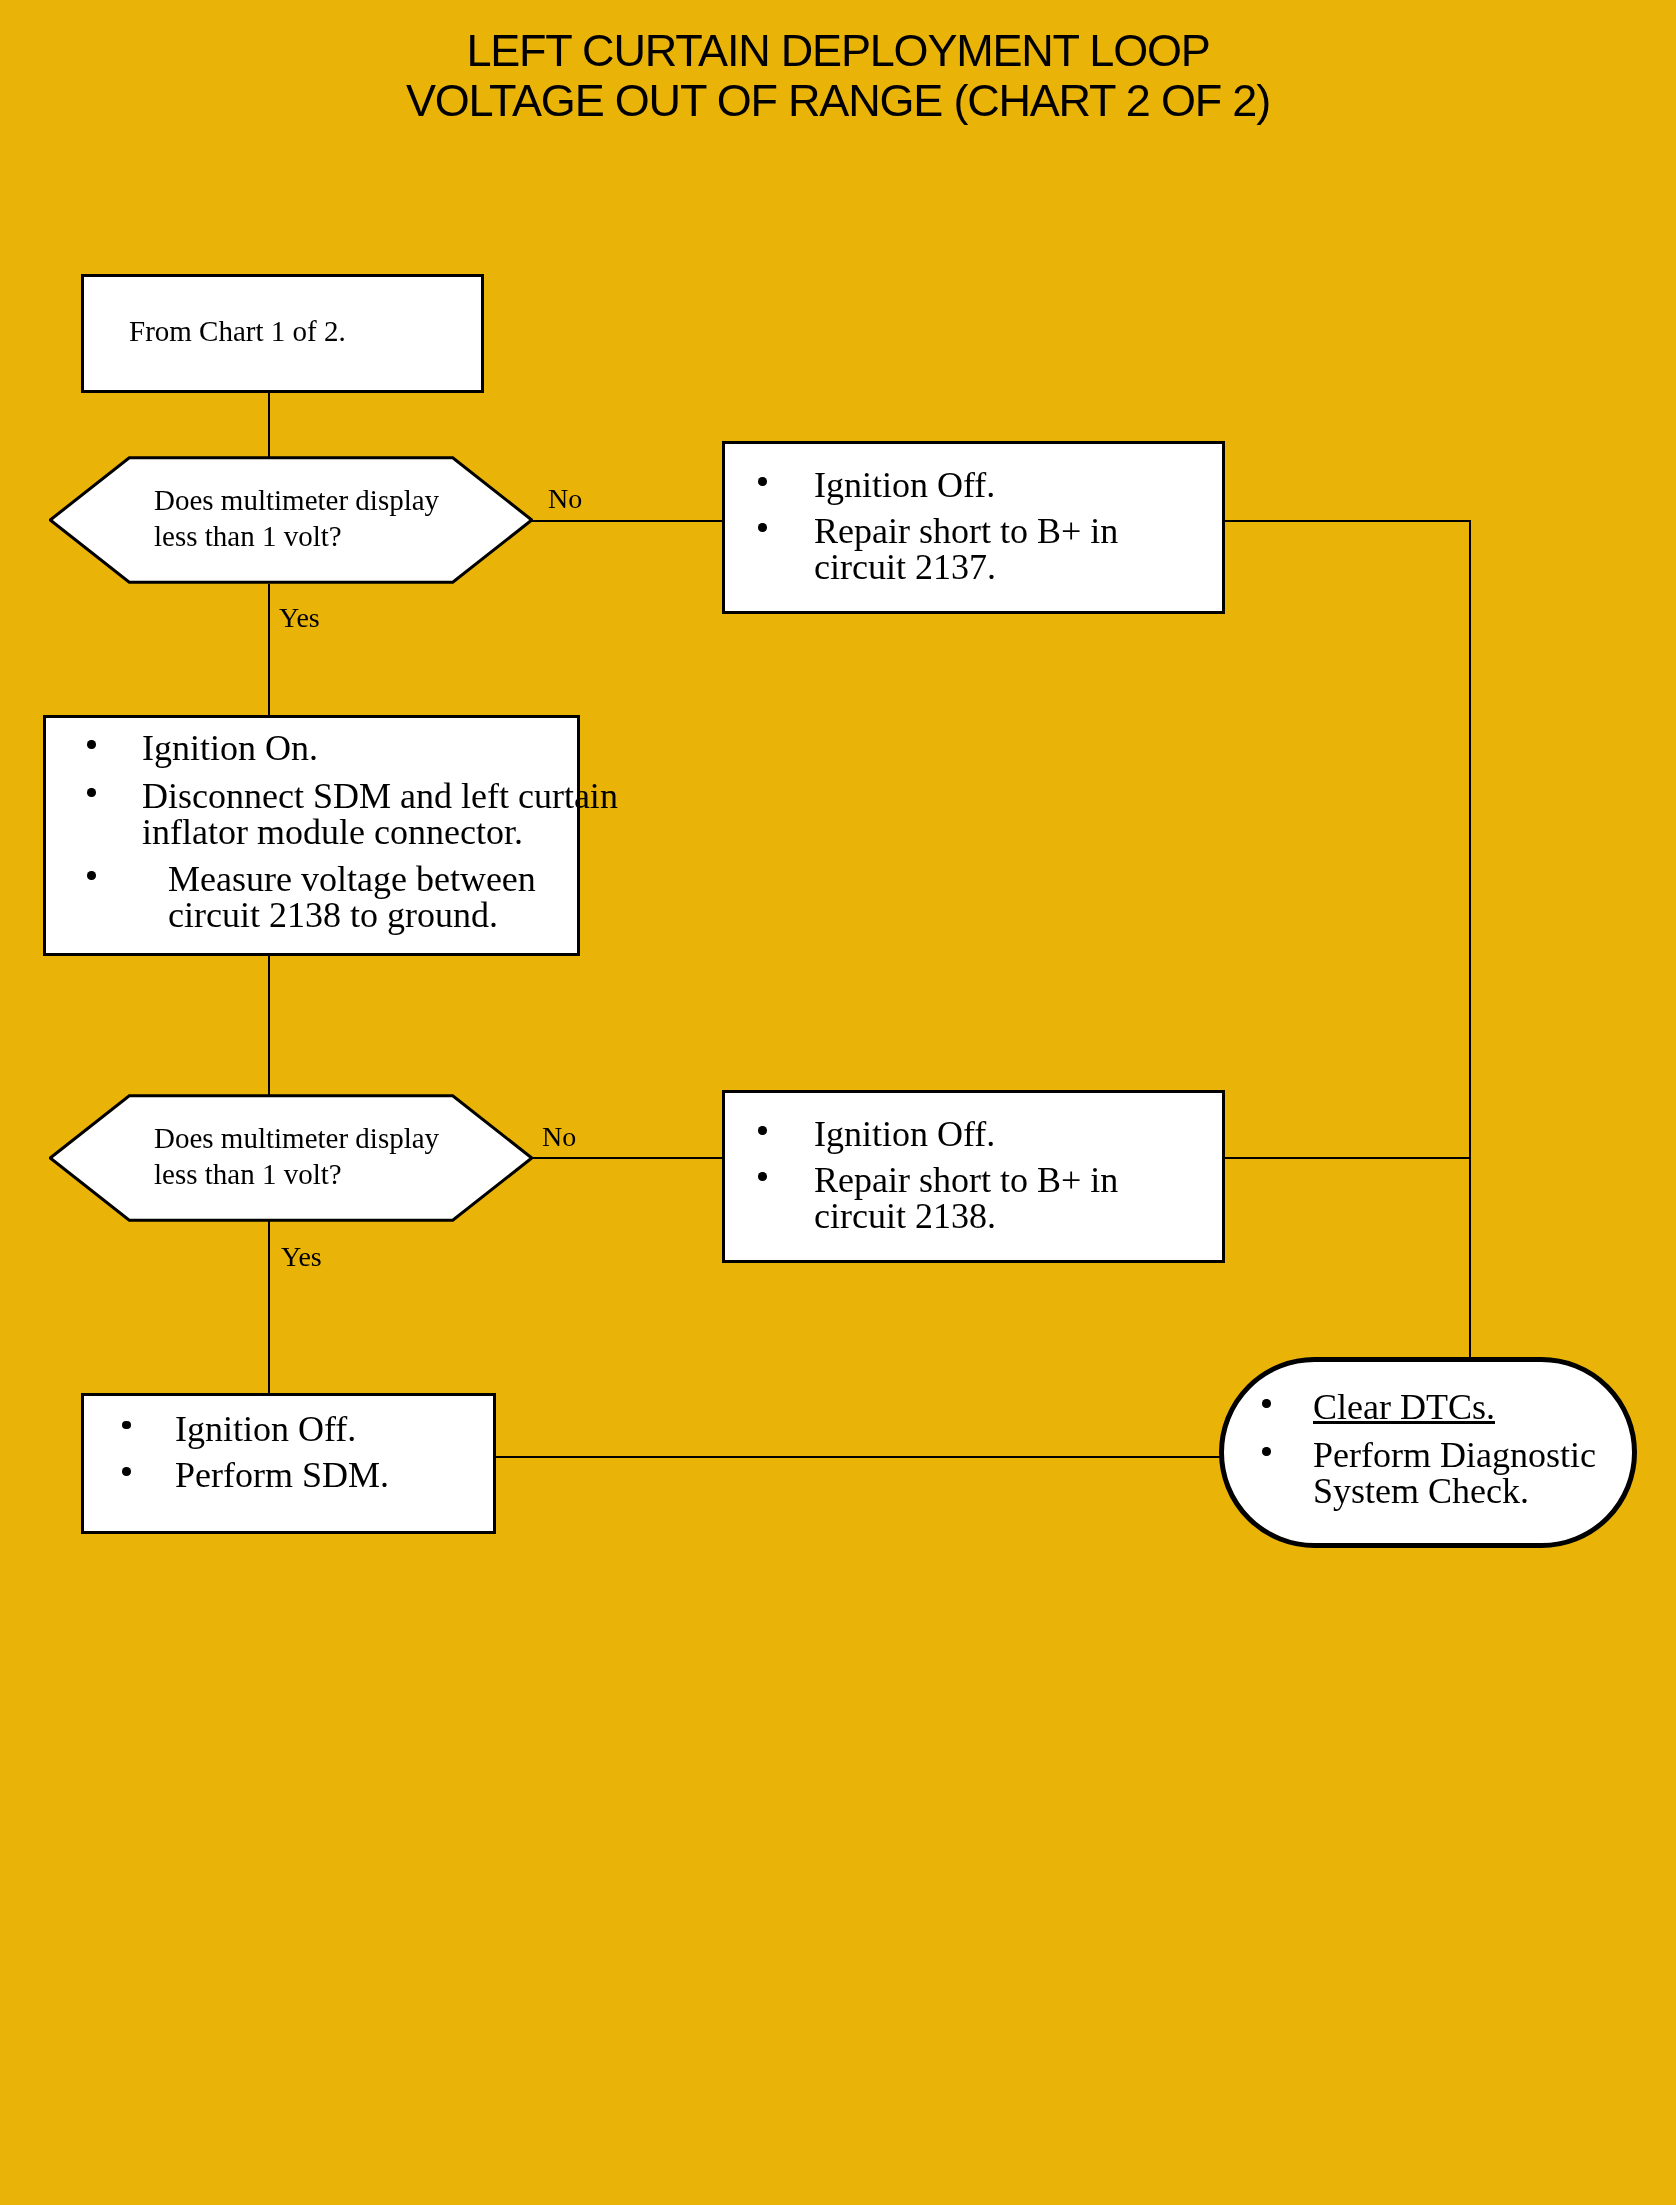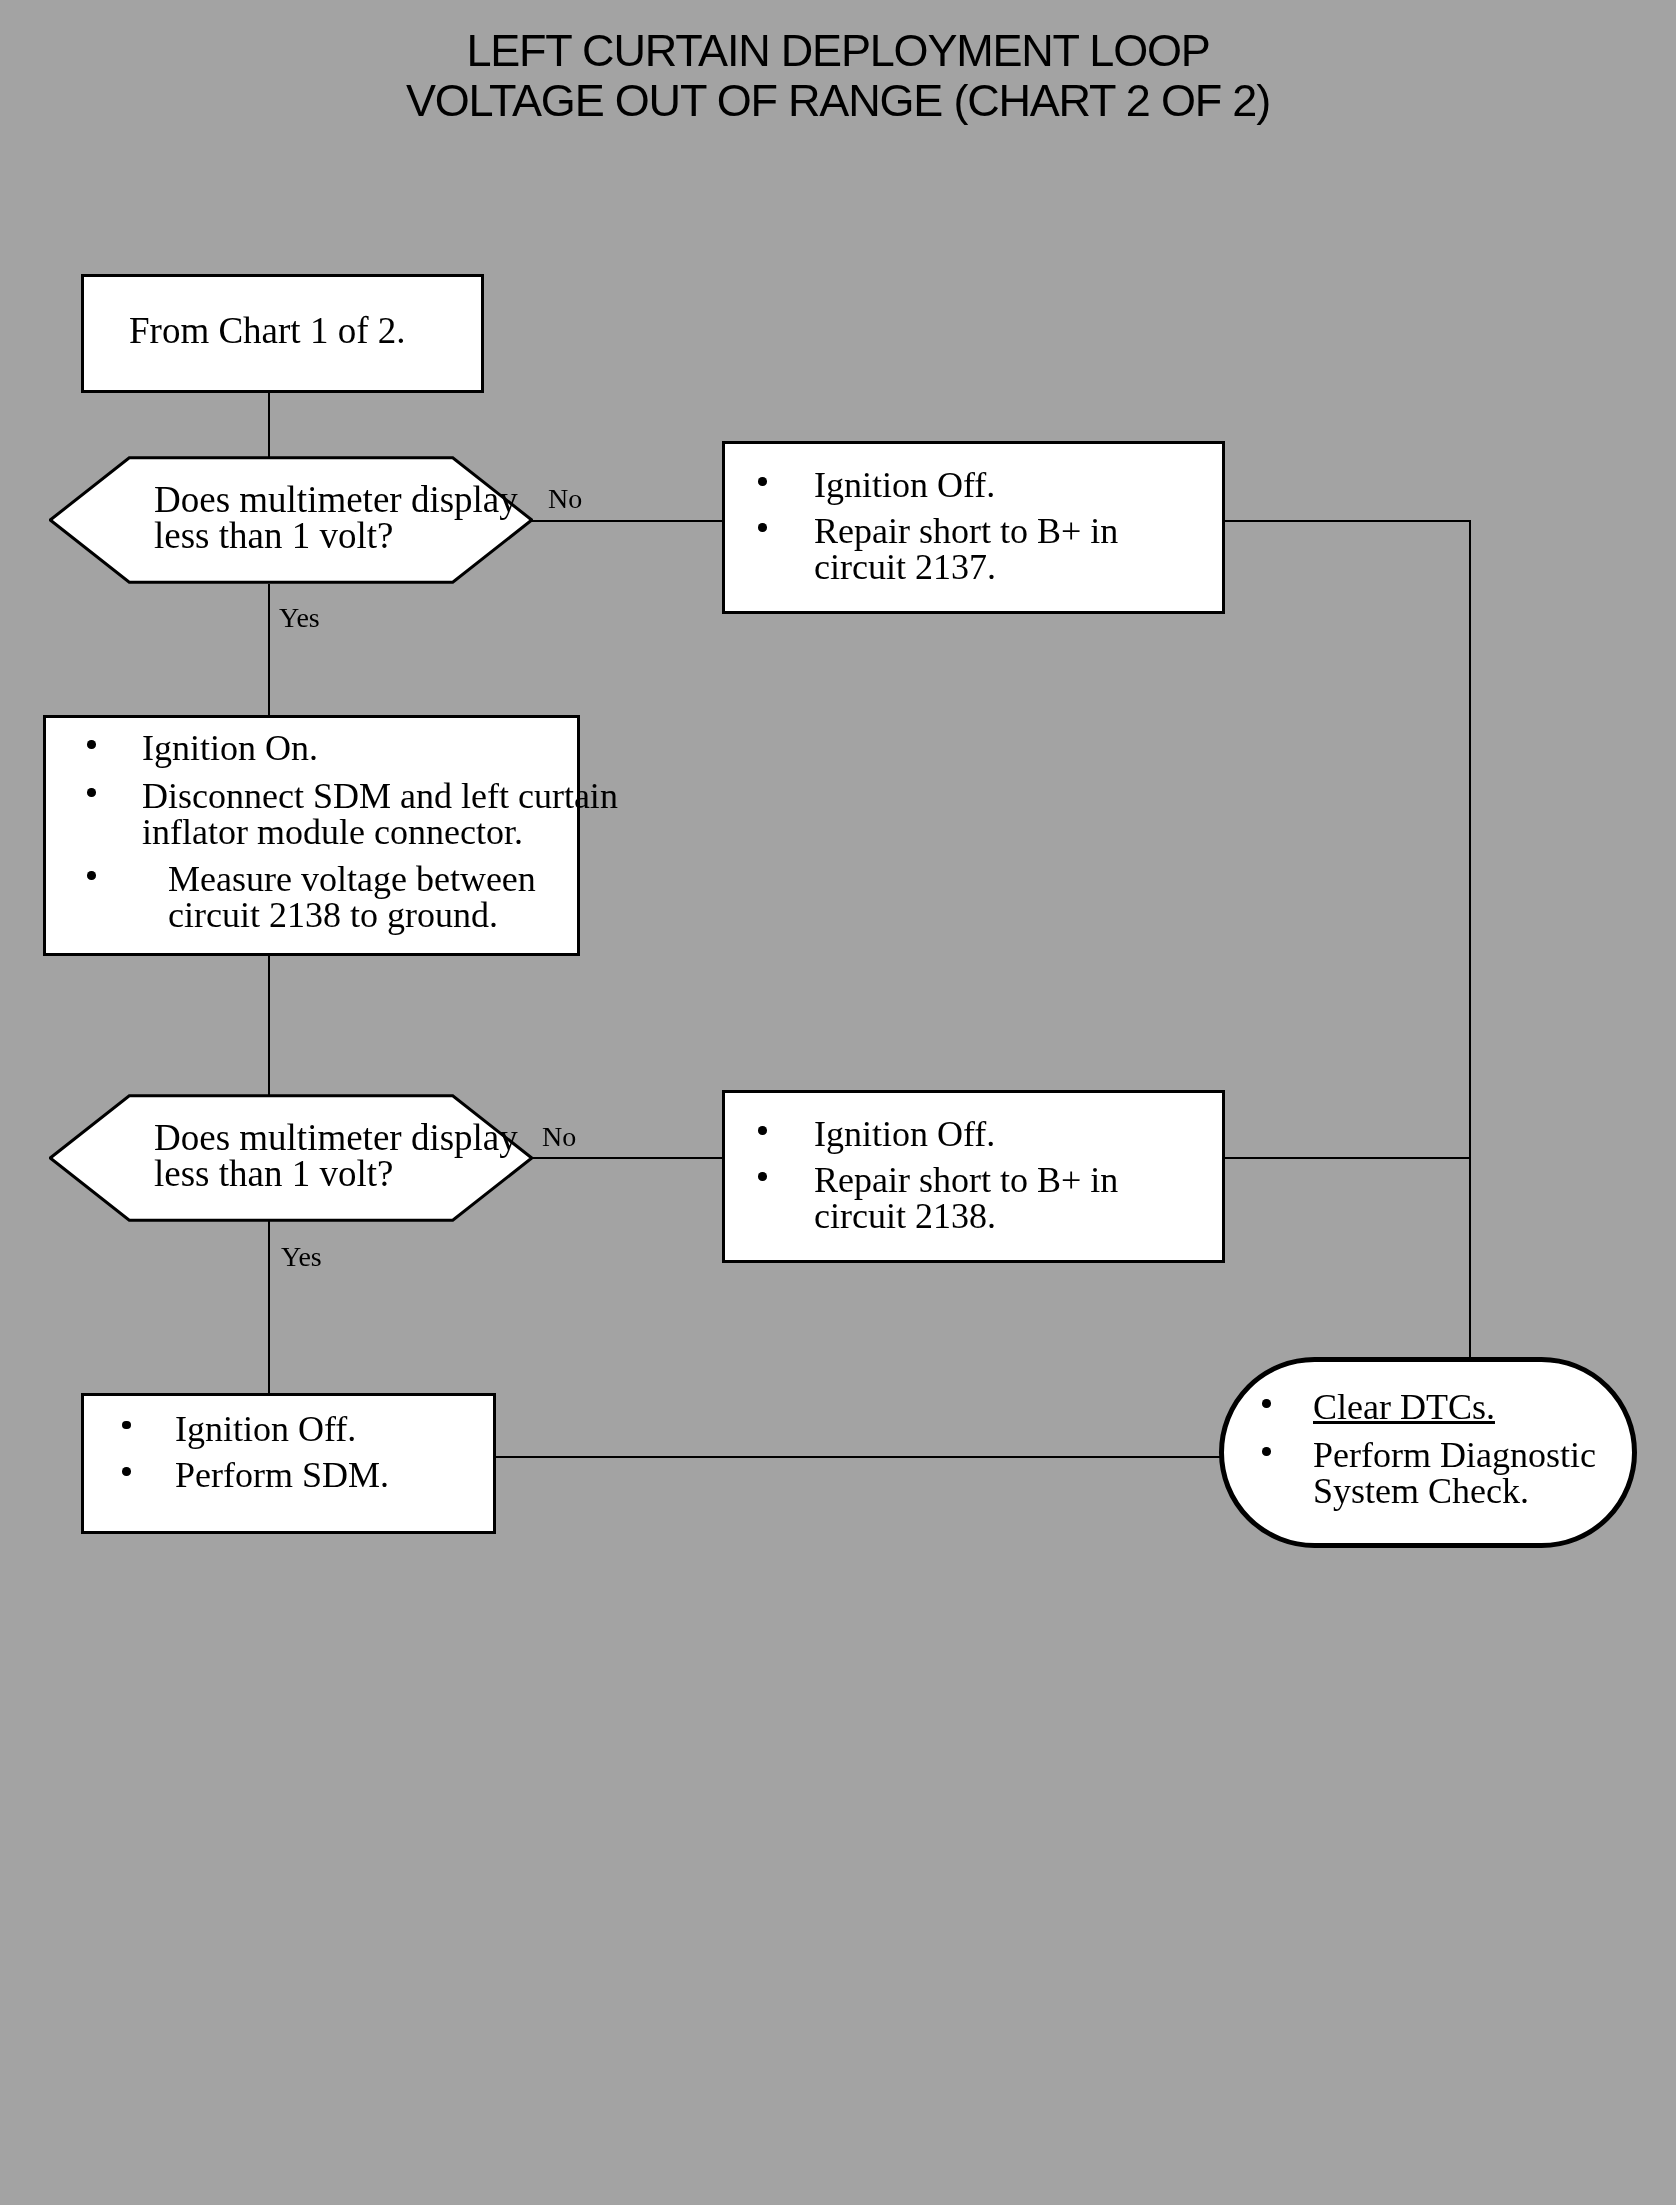--- a/index.html
+++ b/index.html
@@ -1,40 +1,40 @@
 <!DOCTYPE html>
 <html style="font-size:9.7px"><head>
 <meta charset="utf-8">
 <style>
   * { box-sizing: border-box; margin: 0; padding: 0; }
   html, body { background: #ffffff; }
   body { width: 1676px; height: 2205px; position: relative; }
   #canvas {
     position: absolute; left: 0; top: 0; width: 1676px; height: 2205px;
-    background: #a3a3a3; overflow: hidden;
+    background: #eab308; overflow: hidden;
     font-family: "Liberation Serif", serif; color: #000000;
   }
   .title {
     position: absolute; left: 0; top: 25.5px; width: 100%;
     text-align: center;
     font-family: "Liberation Sans", sans-serif;
     font-size: 45px; line-height: 50px; letter-spacing: -1.2px;
     color: #000000; white-space: pre;
   }
   .node-box {
     position: absolute; border: 3px solid #000000; background: #ffffff;
   }
   .stadium {
     position: absolute; border: 5.5px solid #000000; background: #ffffff;
     border-radius: 97px;
   }
   .hex { position: absolute; }
   .hex svg { position: absolute; left: 0; top: 0; width: 100%; height: 100%; display: block; }
   .shape-text {
-    position: absolute; font-size: 37px; line-height: 36px; white-space: pre;
+    position: absolute; font-size: 29px; line-height: 36px; white-space: pre;
   }
   .bullet-item { position: absolute; }
   .dot {
     position: absolute; left: 0; top: 10.3px; width: 8.5px; height: 8.5px;
     border-radius: 50%; background: #000000;
   }
   .btext { font-size: 36px; line-height: 36px; white-space: pre; }
   .ln { position: absolute; background: #000000; }
   .edge-label {
     position: absolute; font-size: 28px; line-height: 34px; white-space: pre;

